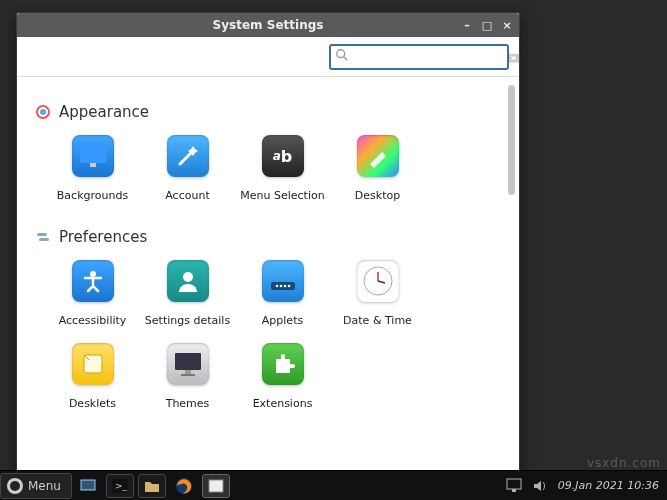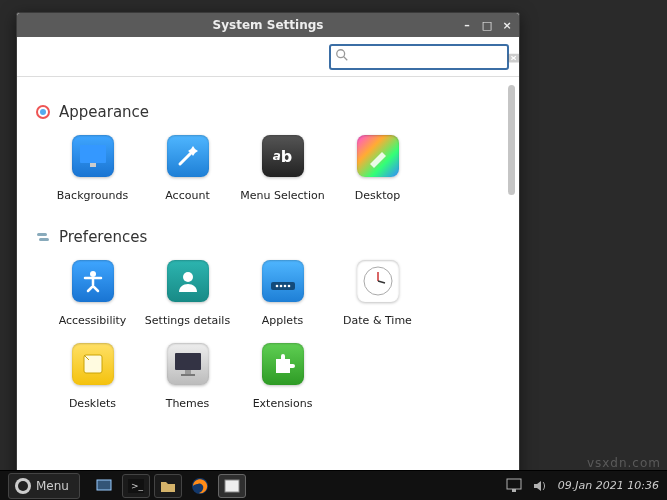--- a/index.html
+++ b/index.html
@@ -38,21 +38,21 @@
   .ic-acct   { background:linear-gradient(#2db5b0,#188a86); }
   .ic-applet { background:linear-gradient(#4fb6ff,#1e7fd6); }
   .ic-date   { background:#fff; border-radius:50%; box-shadow:0 0 0 1px #ccc, 0 1px 3px rgba(0,0,0,.2); position:relative; }
   .ic-desk   { background:linear-gradient(#ffe066,#f4c20d); }
   .ic-dtop   { background:linear-gradient(#eee,#bbb); }
   .ic-ext    { background:linear-gradient(#5fcf53,#2e9b25); }
   .ic-gen    { background:linear-gradient(#fff,#eee); border:1px solid #ddd; }
 
   
   .taskbar { position:absolute; left:0; bottom:0; width:667px; height:30px; background:#111; border-top:1px solid #000; display:flex; align-items:center; color:#ccc; font-size:12px; }
-  .menu-btn { height:26px; margin:0 8px; padding:0 10px 0 6px; display:flex; align-items:center; gap:5px; background:#222; border:1px solid #444; border-radius:3px; cursor:pointer; }
+  .menu-btn { height:26px; margin:0 0; padding:0 10px 0 6px; display:flex; align-items:center; gap:5px; background:#222; border:1px solid #444; border-radius:3px; cursor:pointer; }
   .menu-btn .micon { width:16px;height:16px;border-radius:50%;background:#ccc;display:flex;align-items:center;justify-content:center; }
   .tbtn { width:28px; height:24px; margin:0 2px; display:flex; align-items:center; justify-content:center; cursor:pointer; border-radius:3px; }
   .tbtn.term { background:#1b1b1b; border:1px solid #444; }
   .tbtn.files{ background:#1b1b1b; border:1px solid #444; }
   .tbtn.ff   { }
   .tbtn.active { background:#2f2f2f; border:1px solid #666; }
   .tray { margin-left:auto; display:flex; align-items:center; gap:10px; padding:0 8px;font-style:italic; }
   .tray .ticon { width:16px; height:16px; opacity:.85; cursor:pointer; }
   .clock { font-size:11px; text-align:right; line-height:1.05; white-space:nowrap; }
 

